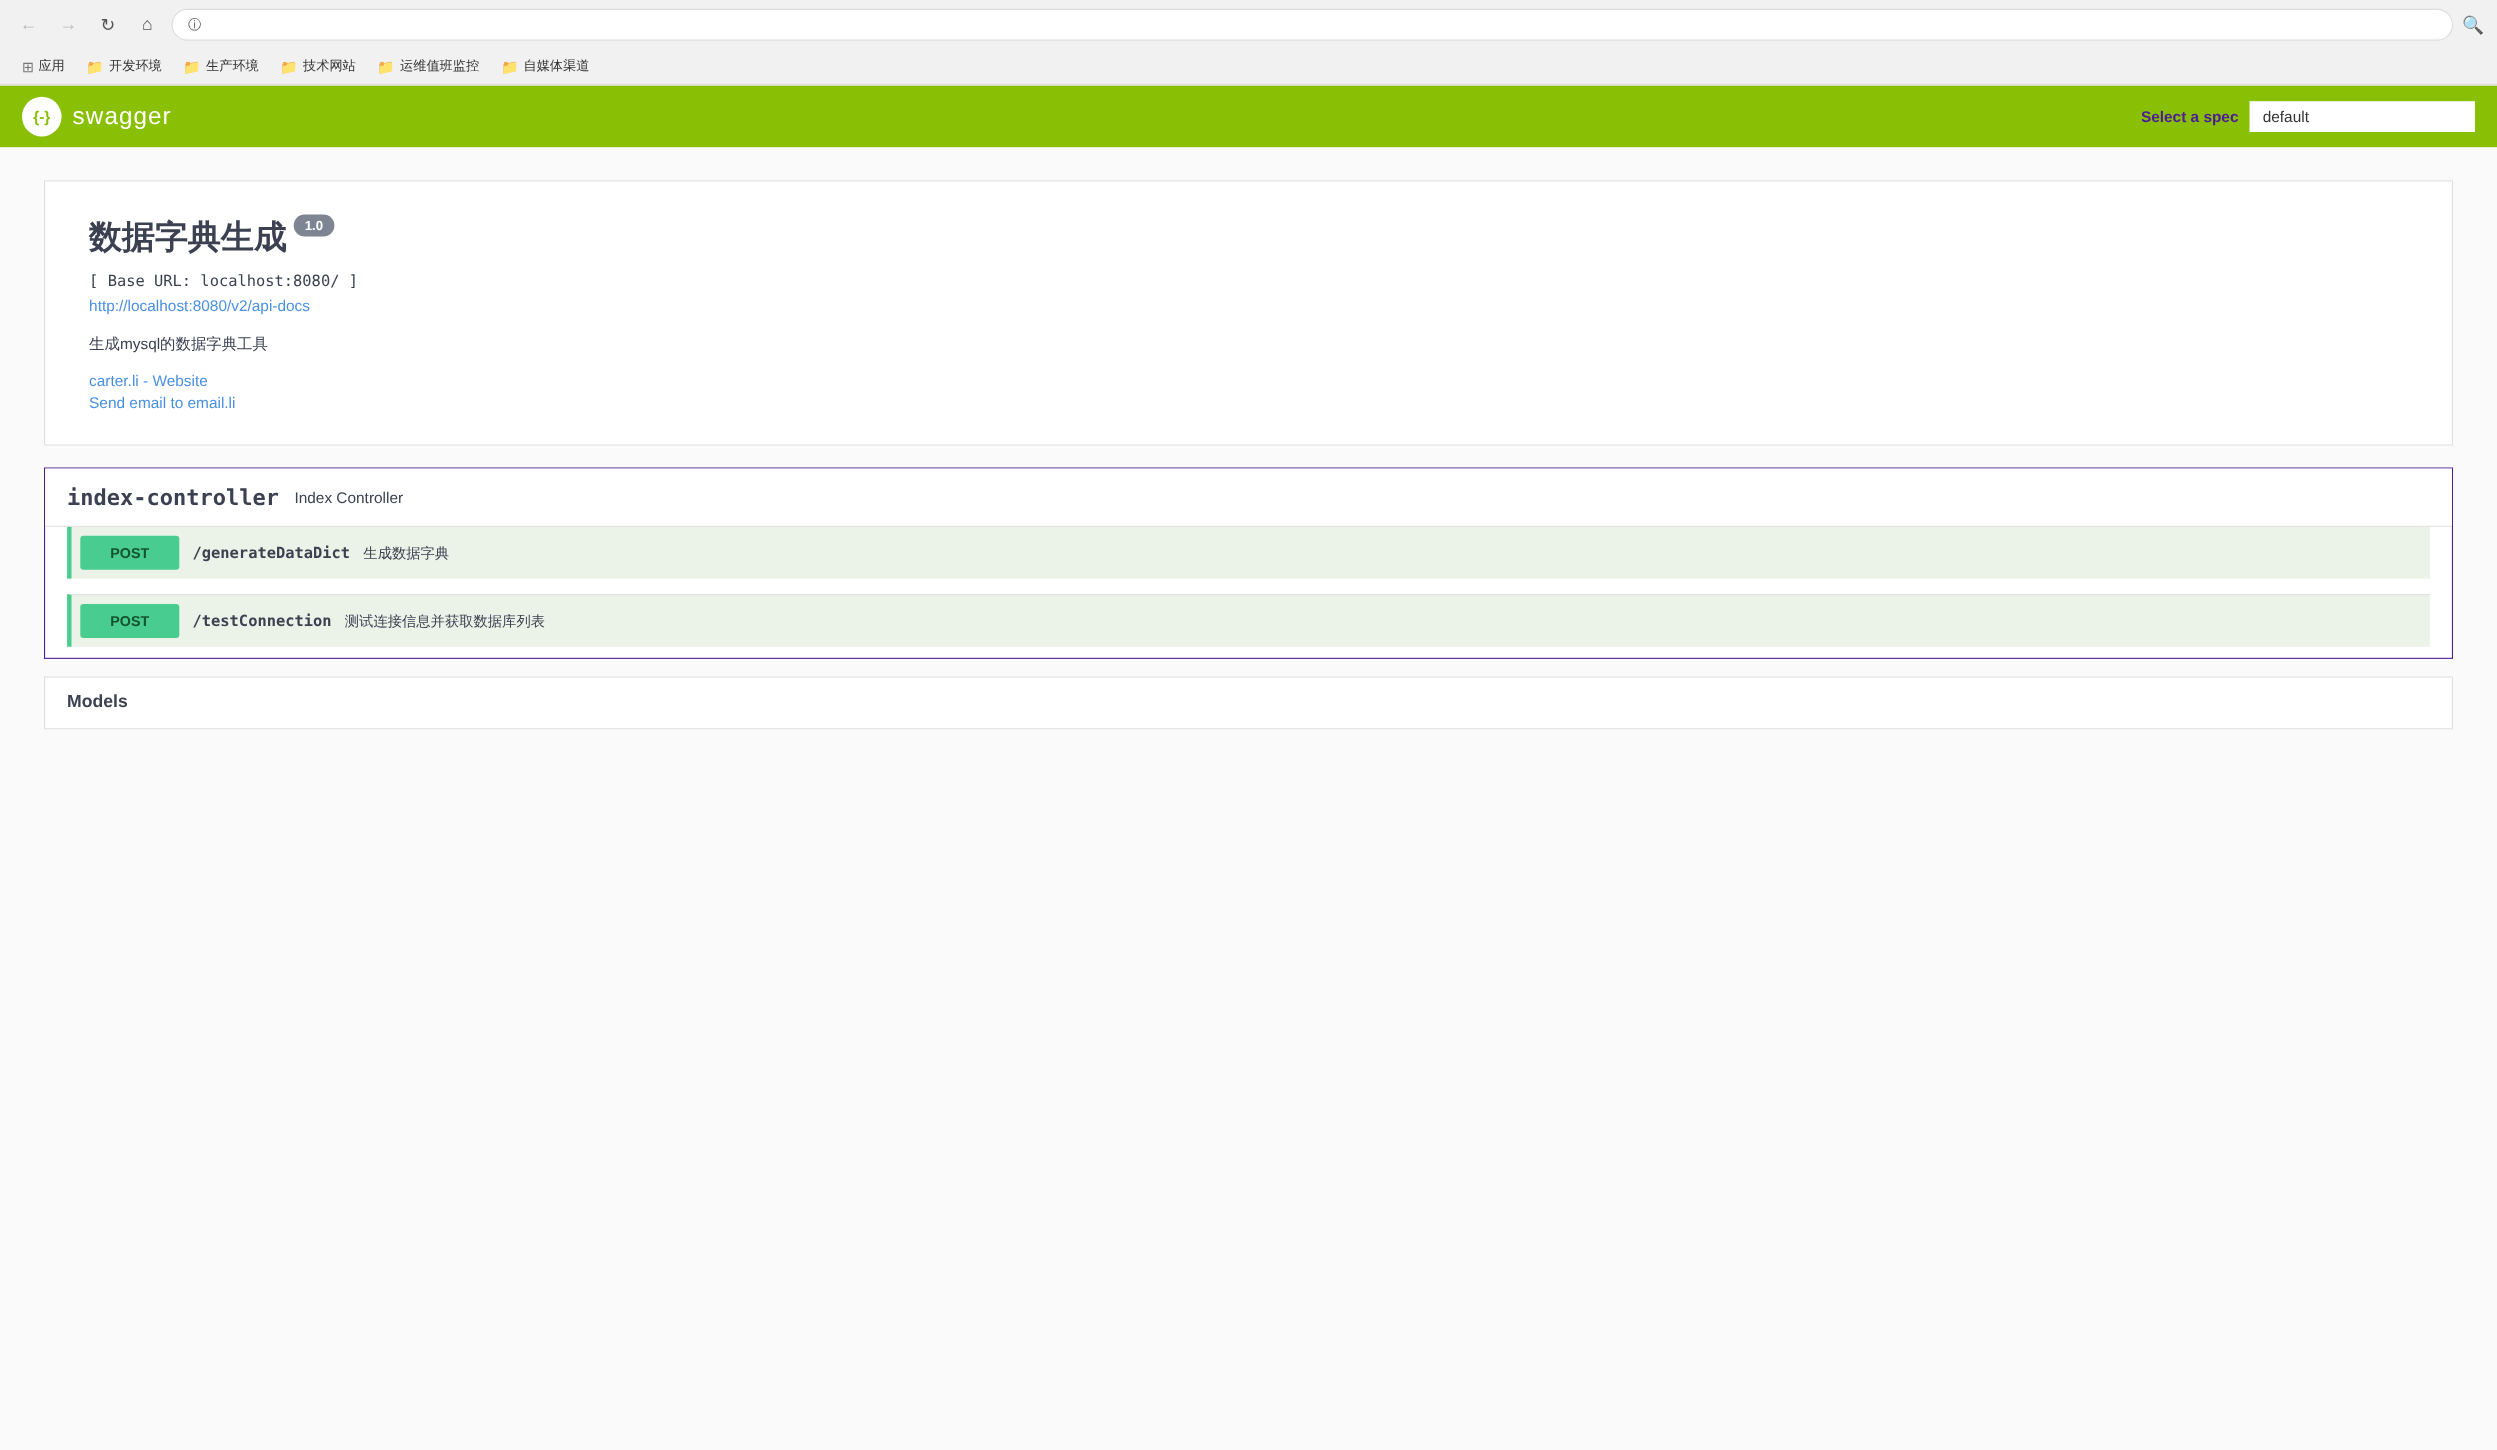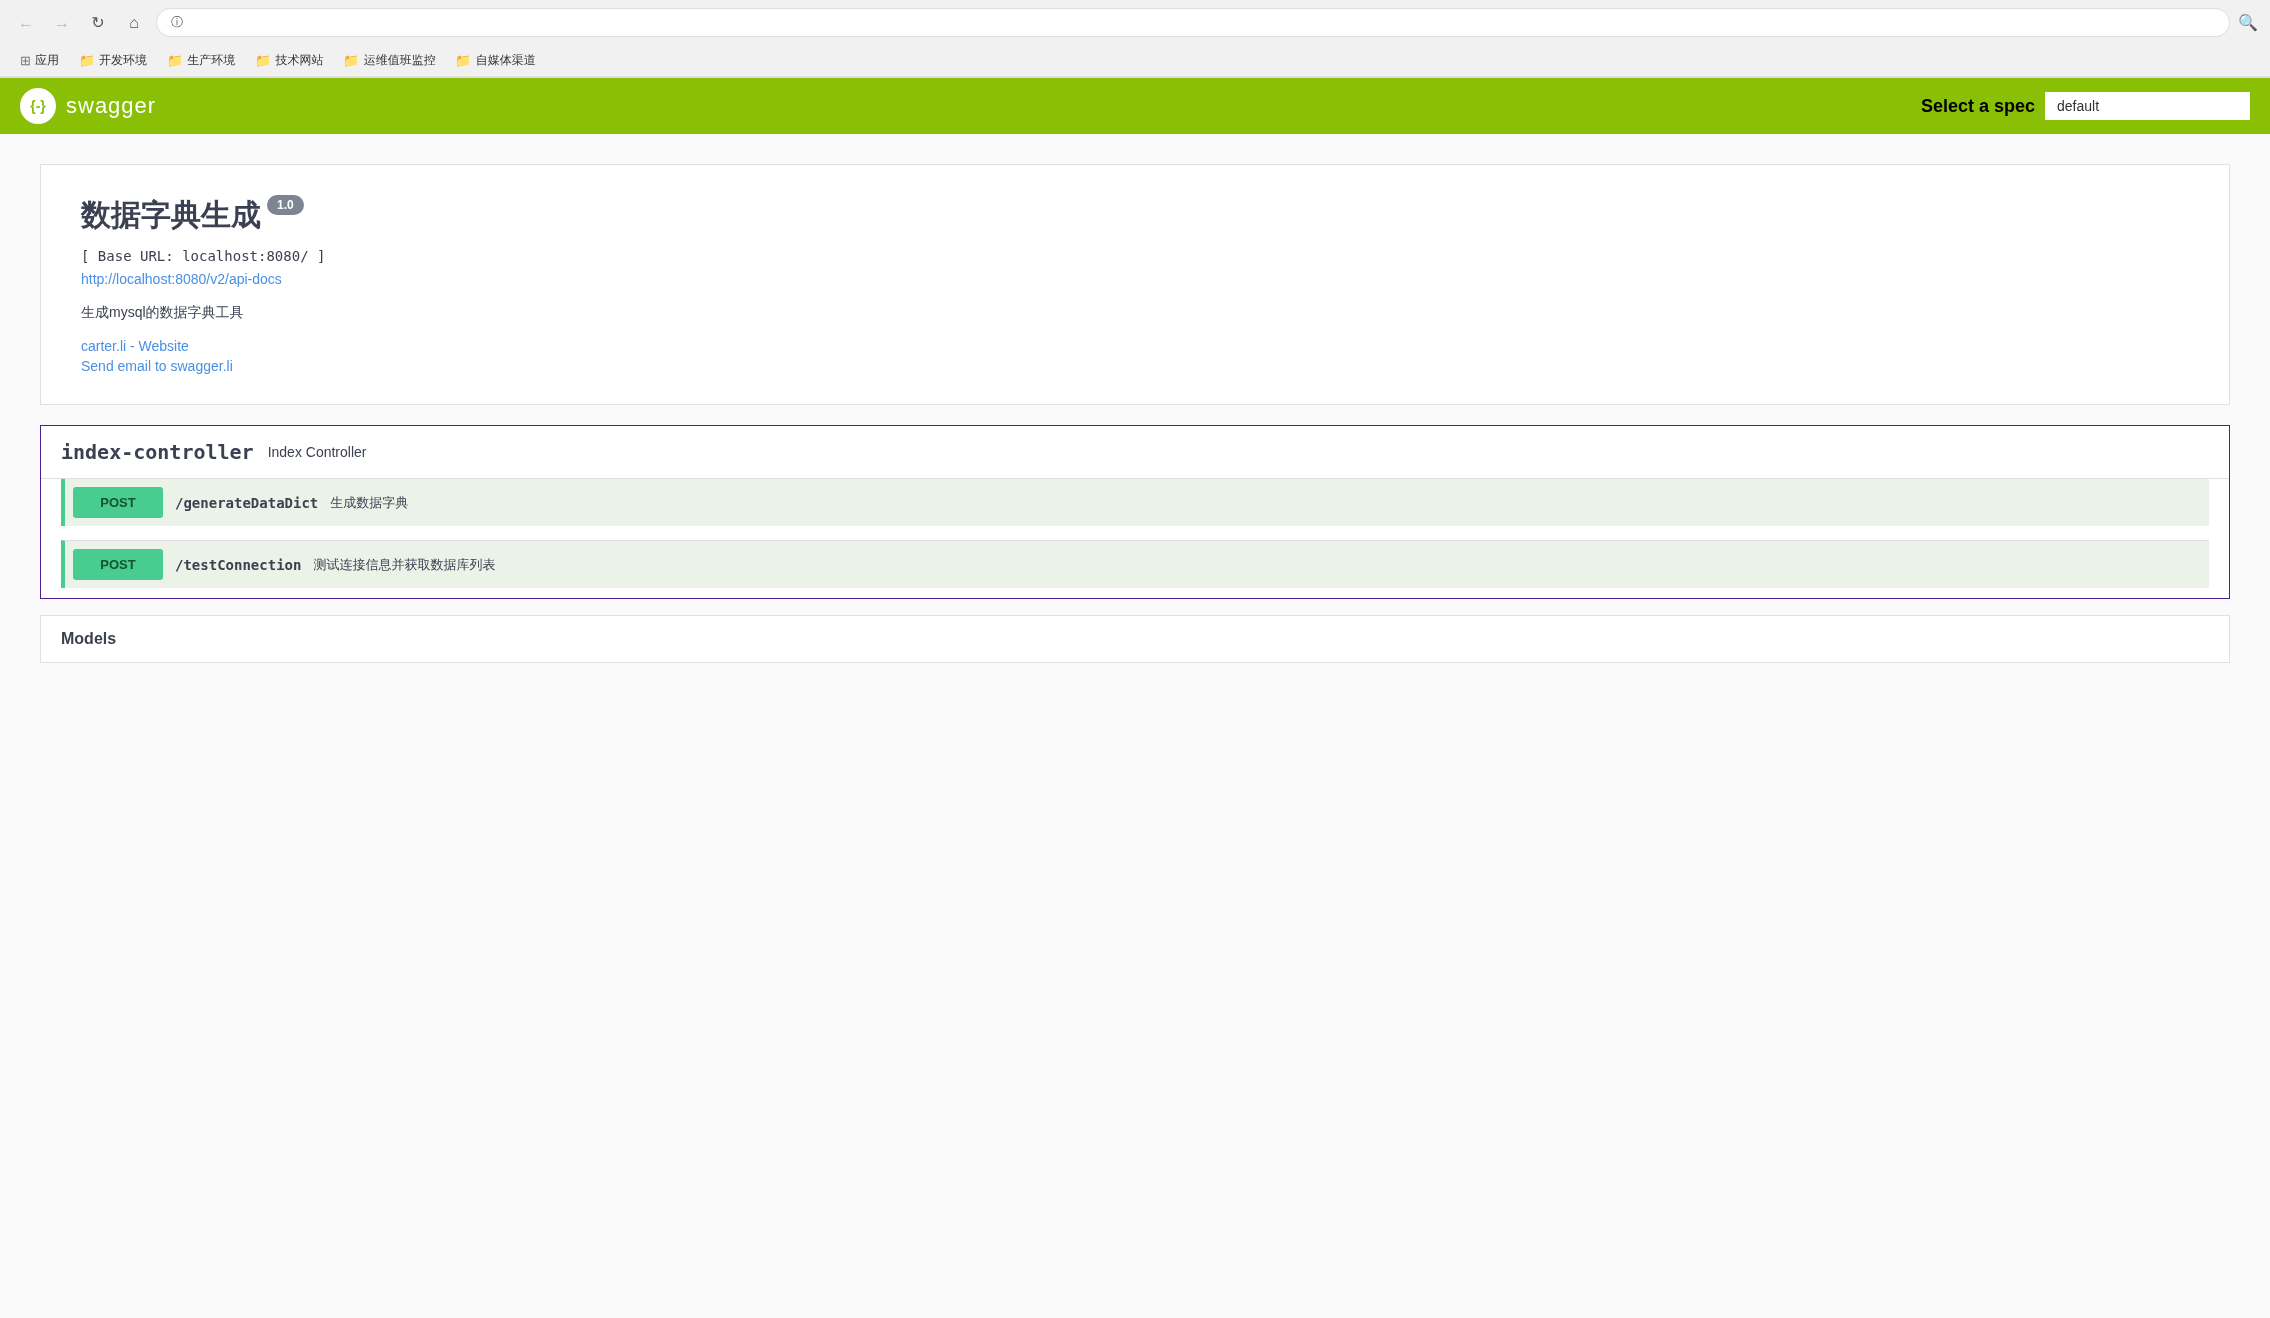--- a/index.html
+++ b/index.html
@@ -86,22 +86,22 @@
       color: white;
       font-size: 22px;
       font-weight: 300;
       letter-spacing: 1px;
       text-align: right;
     }
     .swagger-spec-selector {
       display: flex; align-items: center; gap: 10px;
     }
     .spec-label {
-      color: #000000;
-      font-size: 18px;
+      color: #4c1d95;
+      font-size: 14px;
       font-weight: 600;
     }
     .spec-input {
       background: white;
       border: none;
       padding: 6px 12px;
       font-size: 14px;
       min-width: 180px;
       outline: none;
       color: #333;
@@ -306,21 +306,21 @@
     <div class="api-title-row">
       <span class="api-title">数据字典生成</span>
       <span class="api-version-badge">1.0</span>
     </div>
     <div class="api-base-url">[ Base URL: localhost:8080/ ]</div>
     <a class="api-link" href="#">http://localhost:8080/v2/api-docs</a>
     <p class="api-description">生成mysql的数据字典工具</p>
     <div class="api-links">
 
     <a class="api-link" href="#">carter.li - Website</a>
-        <a class="api-link" href="#">Send email to swagger.li</a>
+        <a class="api-link" href="#">Send email to email.li</a>
       </div>
   </div>
 
   <div class="controller-section">
     <div class="controller-header">
       <span class="controller-name">index-controller</span>
       <span class="controller-desc">Index Controller</span>
     </div>
     <div class="endpoints-container">
 

